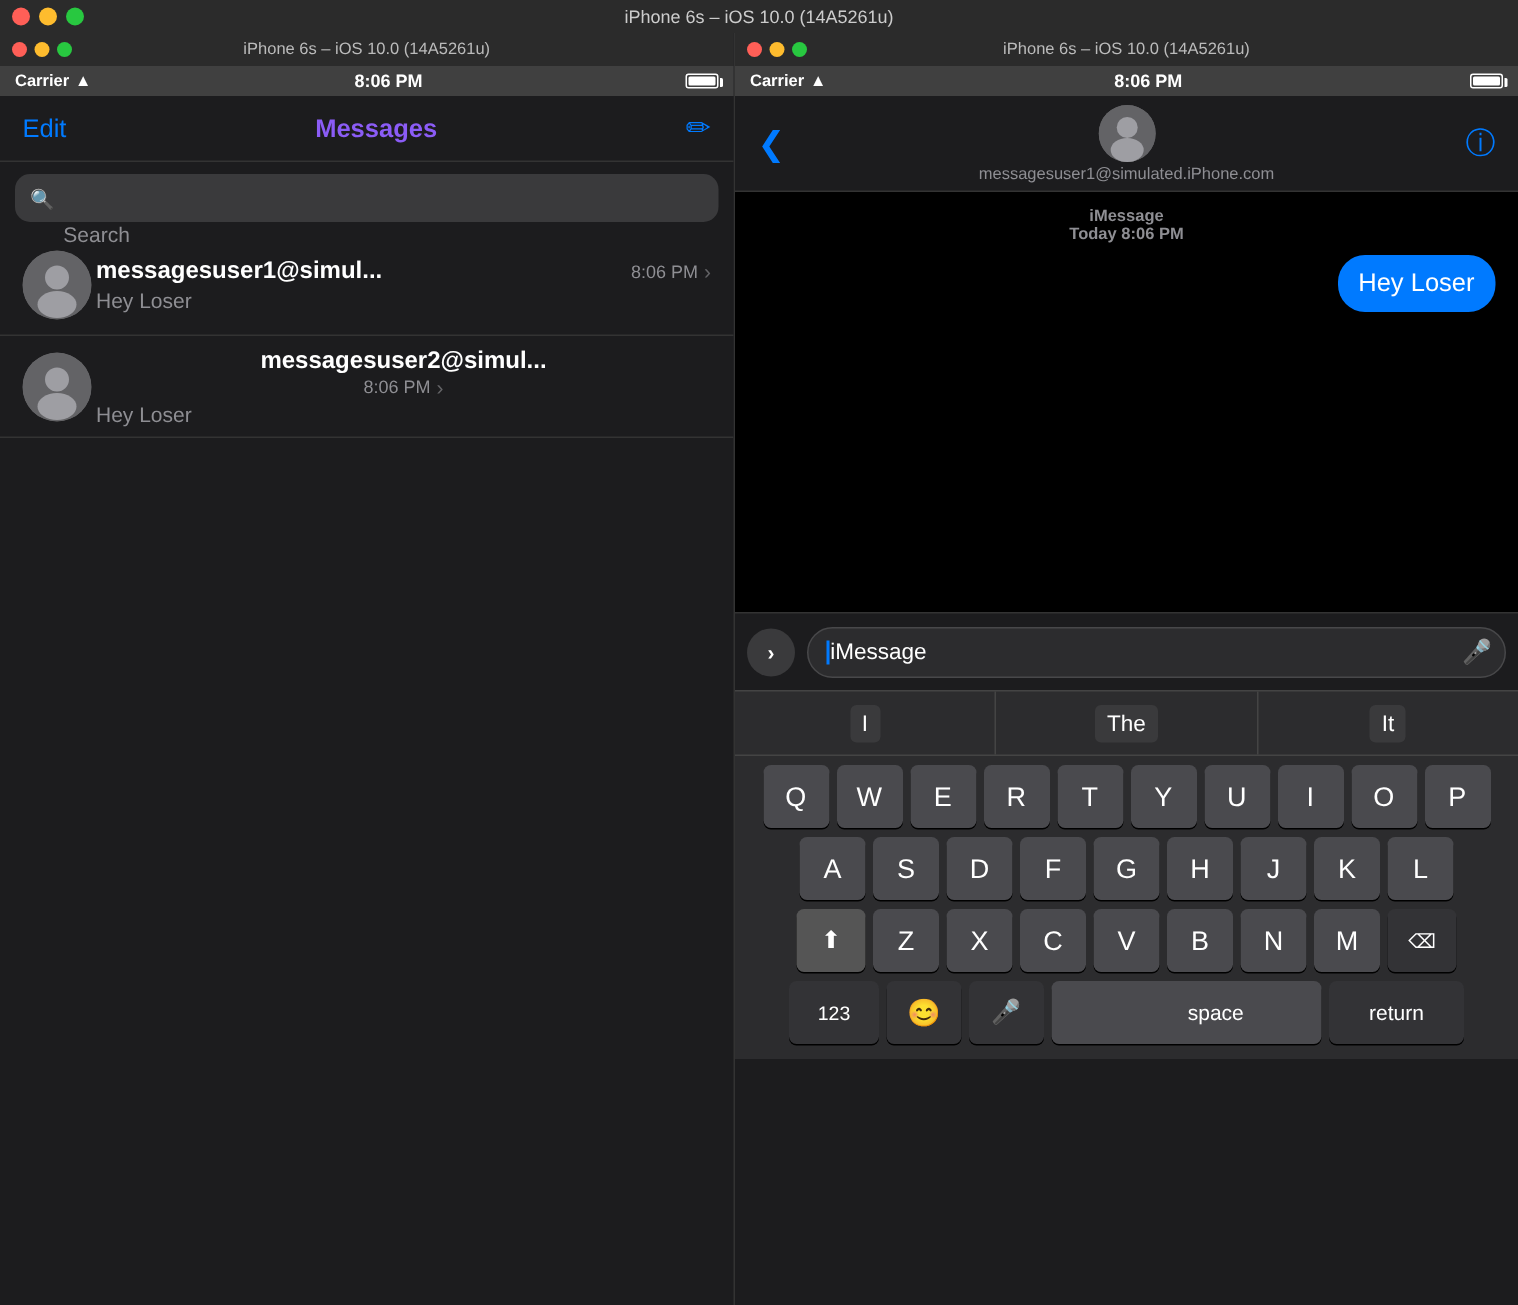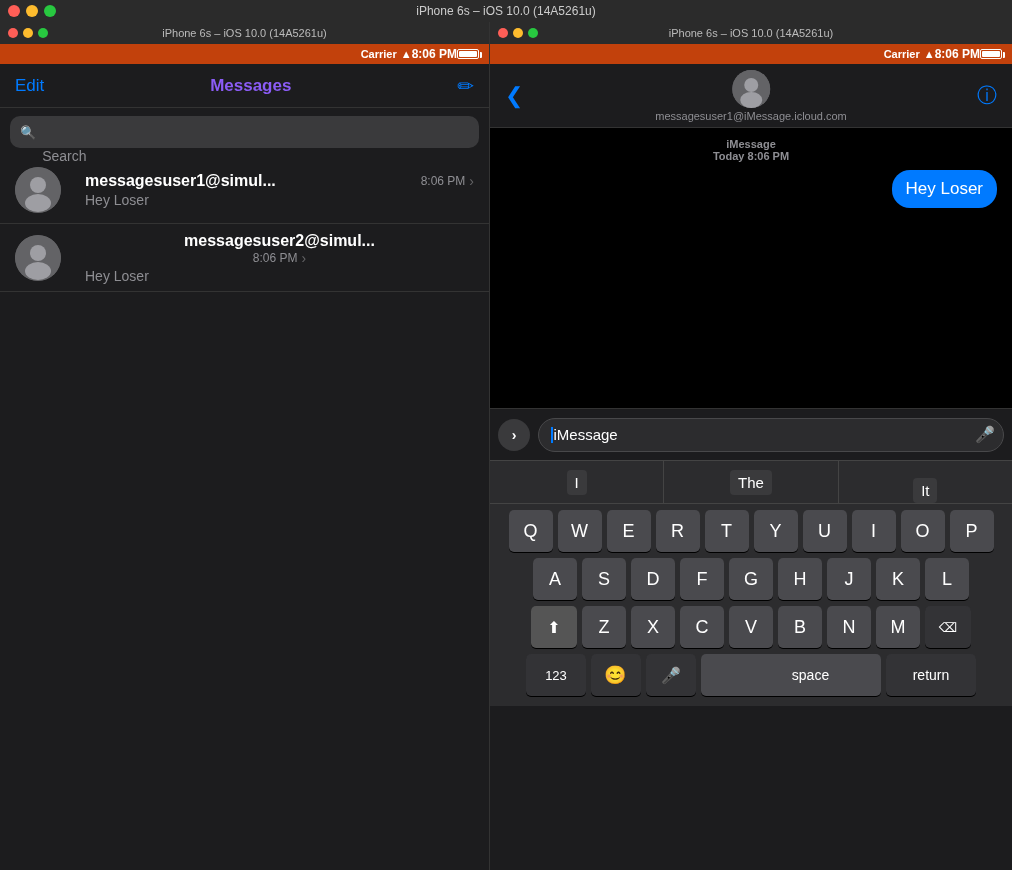--- a/index.html
+++ b/index.html
@@ -81,24 +81,24 @@
       gap: 5px;
     }
     .sim-dot { width: 10px; height: 10px; border-radius: 50%; }
     .sim-dot.close { background: #ff5f57; }
     .sim-dot.min { background: #febc2e; }
     .sim-dot.max { background: #28c840; }
 
     
     .ios-status-bar {
       height: 20px;
-      background: #c2410c;
-      display: flex;
-      align-items: center;
-      justify-content: flex-end;
+      background: #404040;
+      display: flex;
+      align-items: center;
+      justify-content: space-between;
       padding: 0 10px;
       color: #fff;
       font-size: 11px;
       font-weight: 600;
     }
     .status-left { display: flex; align-items: center; gap: 4px; }
     .status-center { font-size: 12px; font-weight: 600; }
     .status-right { display: flex; align-items: center; gap: 3px; }
     .battery-icon {
       width: 22px; height: 10px; border: 1.5px solid #fff; border-radius: 2px;
@@ -154,21 +154,21 @@
     }
     .search-icon-text { color: #8e8e93; font-size: 13px; }
     .search-placeholder { color: #8e8e93; font-size: 14px; margin-top: 48px; }
 
     .message-list { background: #1c1c1e; }
     .message-item {
       display: flex;
       align-items: center;
       padding: 10px 15px;
       border-bottom: 1px solid #333;
-      gap: 24px;
+      gap: 3px;
       height: 68px;
     }
     .avatar-circle {
       width: 46px; height: 46px; border-radius: 50%;
       background: #636366;
       flex-shrink: 0;
       display: flex; align-items: center; justify-content: center;
       overflow: hidden;
     }
     .avatar-svg { width: 46px; height: 46px; }
@@ -283,21 +283,21 @@
       border-top: 1px solid #444;
       border-bottom: 1px solid #444;
     }
     .autocomplete-item {
       flex: 1;
       display: flex; align-items: center; justify-content: center;
       color: #fff; font-size: 15px;
       border-right: 1px solid #444;
       height: 100%;
     }
-    .autocomplete-item:last-child { border-right: none; align-items: flex-end; }
+    .autocomplete-item:last-child { border-right: none; }
     .autocomplete-item span { background: #3a3a3c; padding: 4px 8px; border-radius: 4px; }
 
     
     .keyboard {
       background: #2c2c2e;
       padding: 6px 3px 4px;
     }
     .key-row {
       display: flex;
       justify-content: center;
@@ -481,21 +481,21 @@
   <div class="conv-nav">
     <span class="conv-back">❮</span>
     <div class="conv-contact-center">
       <div class="conv-avatar-sm">
         <svg width="38" height="38" viewBox="0 0 38 38" fill="none">
           <circle cx="19" cy="19" r="19" fill="#636366"></circle>
           <circle cx="19" cy="15" r="7" fill="#9e9ea3"></circle>
           <ellipse cx="19" cy="30" rx="11" ry="8" fill="#9e9ea3"></ellipse>
         </svg>
       </div>
-      <span class="conv-contact-name">messagesuser1@iMessage.icloud.com</span>
+      <span class="conv-contact-name">messagesuser1@simulated.iPhone.com</span>
     </div>
     <span class="conv-info-btn">ⓘ</span>
   </div>
 
   <div class="conv-body" style="height:280px; background:#000; padding:10px 15px;">
     <div class="conv-date-label">
       <div>iMessage</div>
       <div>Today 8:06 PM</div>
     </div>
     <div class="message-bubble-row">

